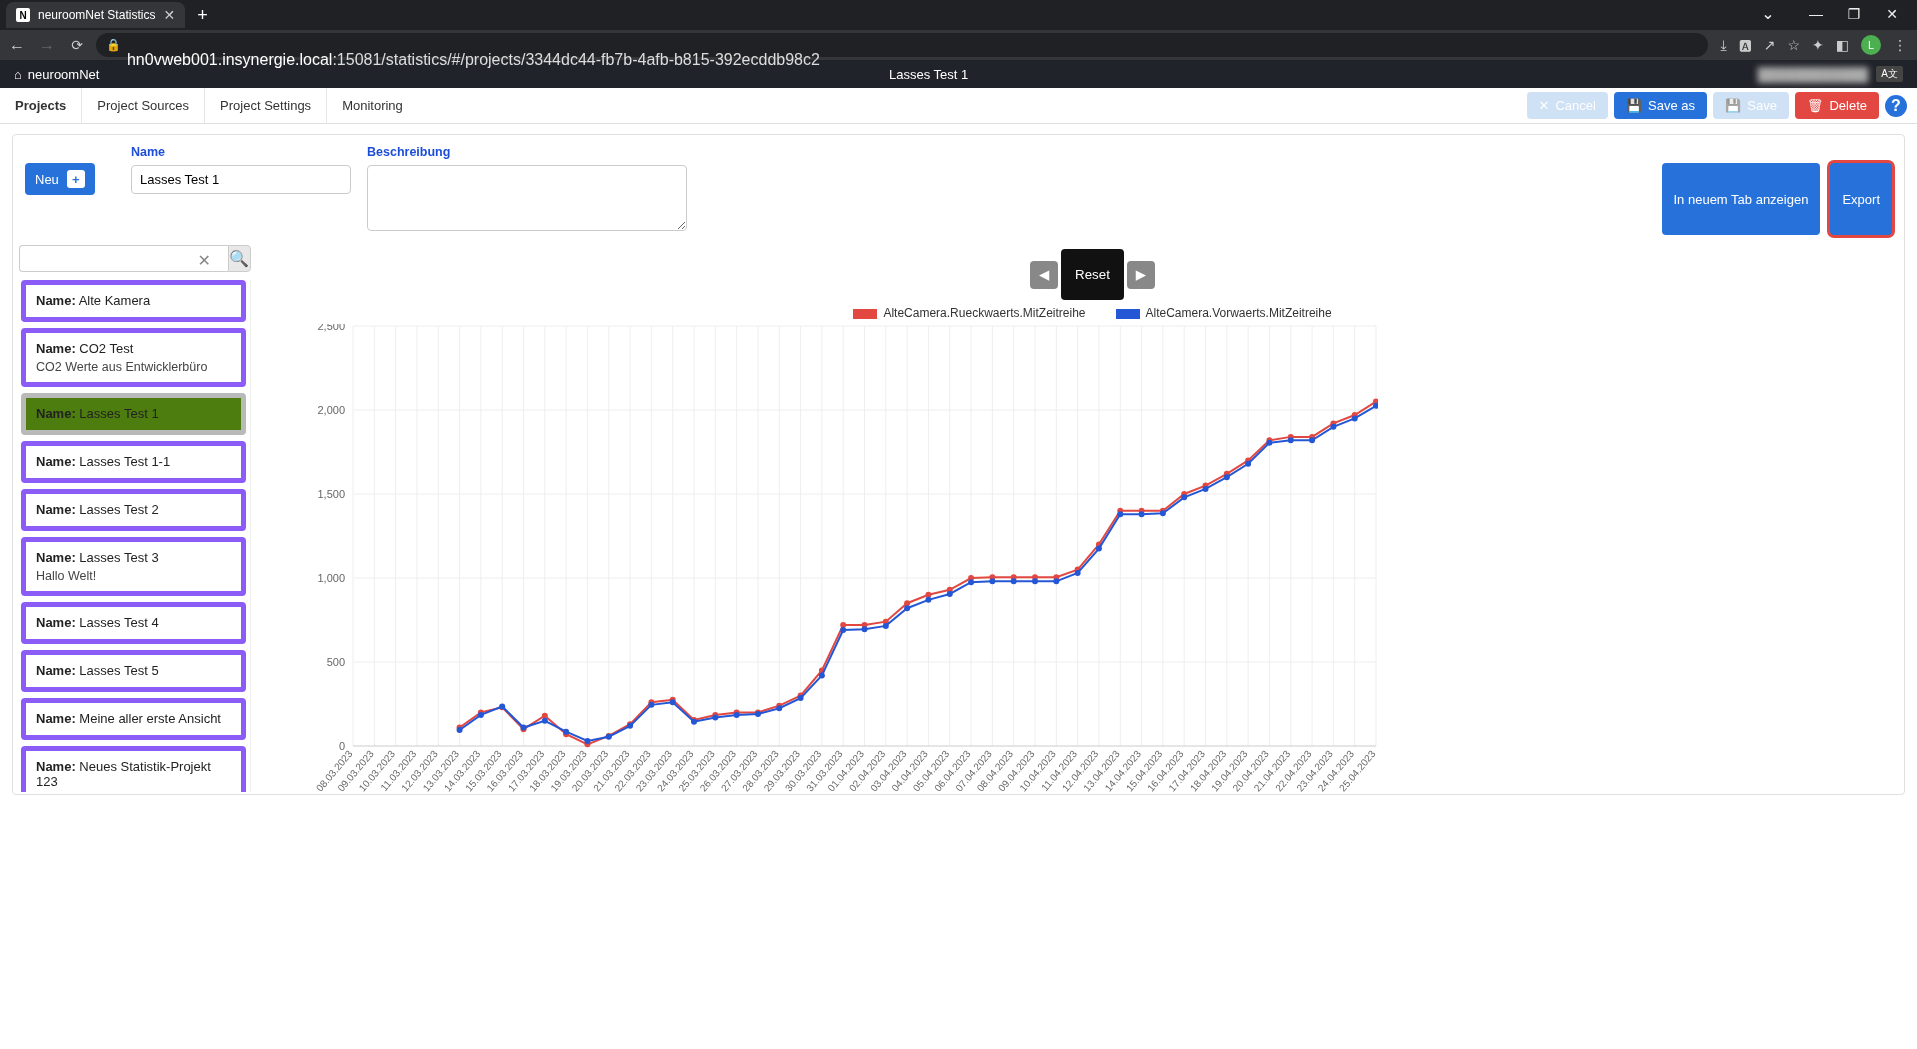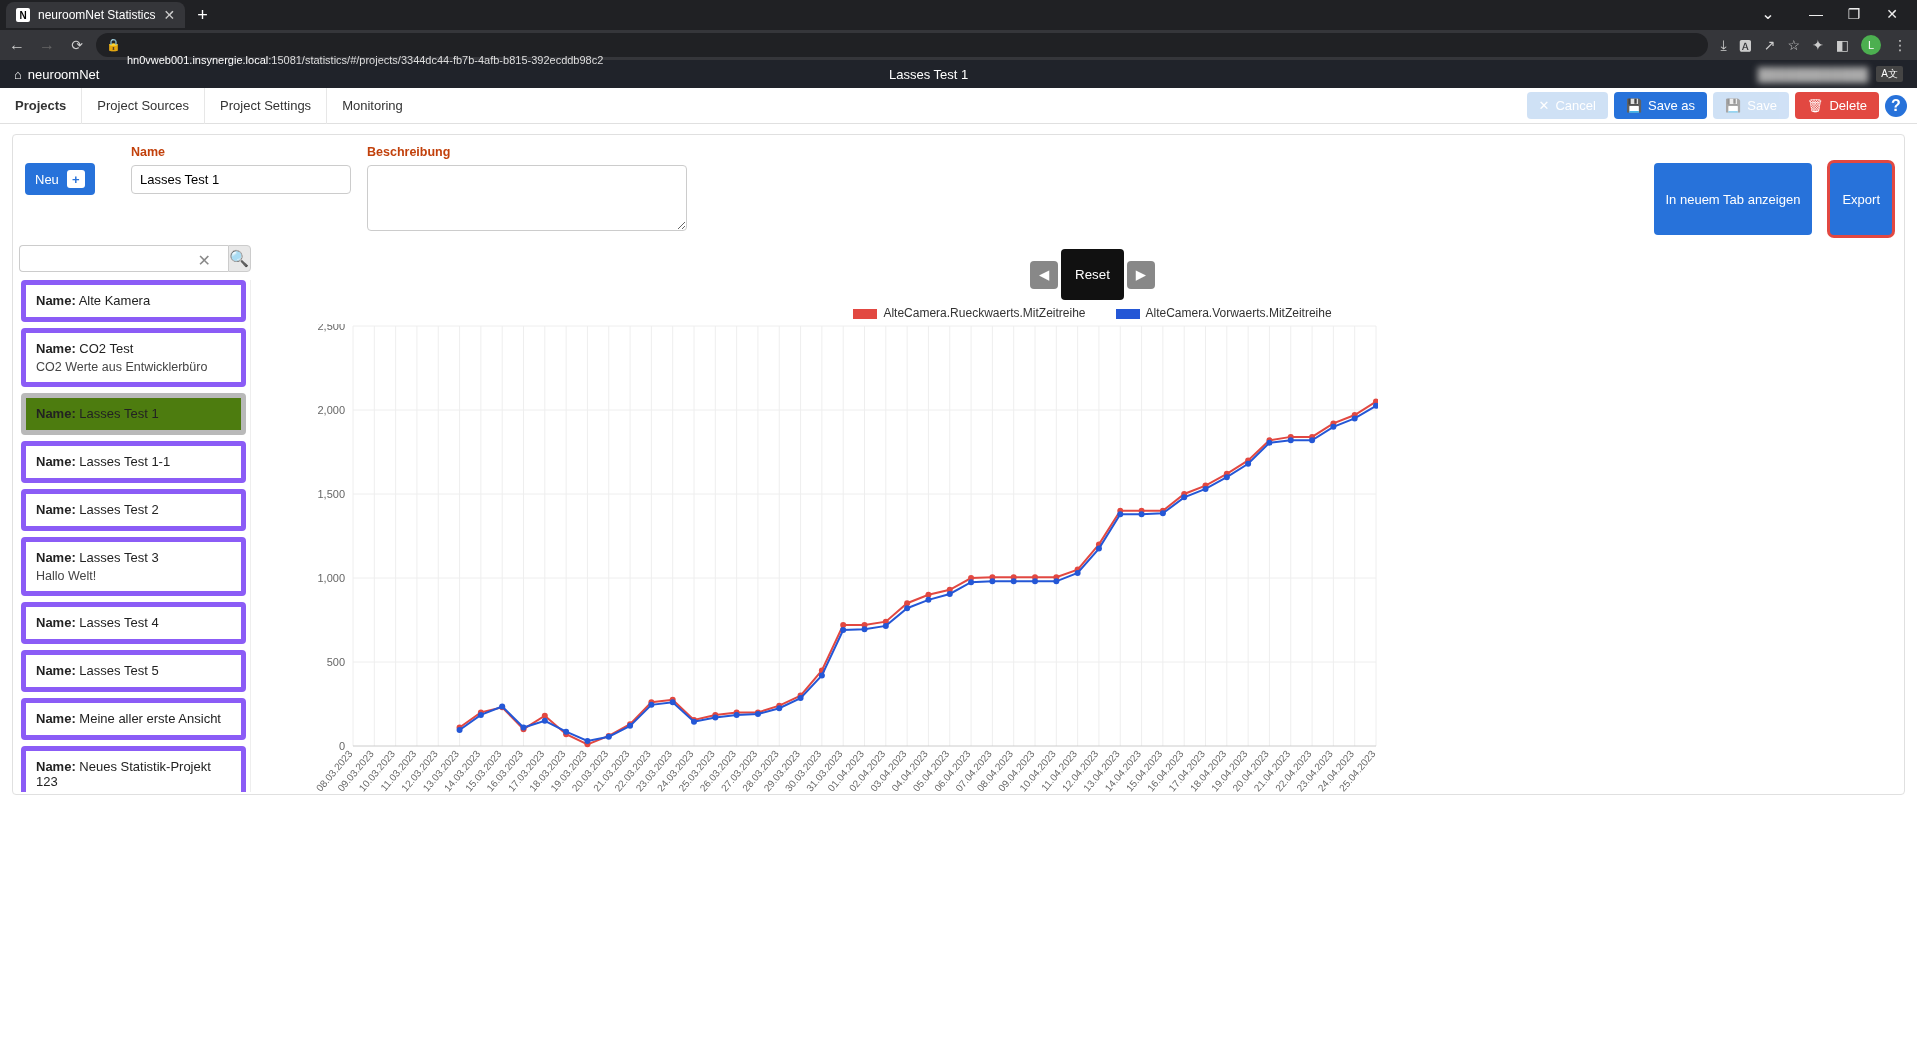--- a/index.html
+++ b/index.html
@@ -14,21 +14,21 @@
   .tab .close { color: #ccc; font-size: 14px; }
   .newtab { color: #fff; margin-left: 12px; font-size: 18px; }
   .window-controls { position: absolute; top: 4px; right: 8px; display: flex; align-items: center; gap: 4px; color: #eee; }
   .window-controls span { width: 34px; text-align: center; font-size: 14px; }
   .window-controls .chevron { margin-right: 10px; font-size: 16px; }
   .addrbar { height: 30px; display: flex; align-items: center; background: #35363a; padding: 0 6px; gap: 8px; color: #ccc; font-size: 13px; }
   .addrbar .navbtn { width: 22px; text-align: center; font-size: 16px; }
   .addrbar .refresh { width: 22px; text-align: center; font-size: 14px; }
   .omnibox { flex: 1; background: #202124; height: 24px; border-radius: 12px; display: flex; align-items: center; padding: 0 10px; gap: 6px; }
   .omnibox .lock { font-size: 12px; }
-  .omnibox .url { color: #ddd; font-size: 11px; margin-top: 30px; }
+  .omnibox .url { color: #ddd; font-size: 16px; margin-top: 30px; }
   .omnibox .url .host { color: #fff; }
   .addrbar-icons { display: flex; align-items: center; gap: 12px; padding: 0 4px; }
   .addrbar-icons span { font-size: 14px; }
   .addrbar-icons .avatar { width: 20px; height: 20px; border-radius: 50%; background: #4caf50; color: #fff; display: inline-flex; align-items: center; justify-content: center; font-size: 11px; }
 
   
   .app-header { background: #20232a; color: #fff; height: 28px; display: flex; align-items: center; justify-content: space-between; padding: 0 14px; font-size: 13px; }
   .app-header .home { display: flex; align-items: center; gap: 6px; cursor: pointer; }
   .app-header .right { display: flex; align-items: center; gap: 8px; }
   .app-header .badge { background: #444; color: #fff; font-size: 10px; padding: 1px 5px; border-radius: 2px; }
@@ -47,21 +47,21 @@
   .help { width: 22px; height: 22px; border-radius: 50%; background: #2772da; color: #fff; display: inline-flex; align-items: center; justify-content: center; font-weight: bold; }
 
   
   .page { padding: 10px 12px 12px 12px; }
   .card { border: 1px solid #e0e0e0; border-radius: 4px; background: #fff; }
   .card-inner { display: flex; flex-direction: column; }
 
   
   .form-row { display: flex; gap: 16px; padding: 10px 12px 10px 12px; }
   .form-row .neu-col { width: 90px; }
-  .form-row .label { font-size: 12.5px; font-weight: bold; margin-bottom: 6px; color: #c2410c; }
+  .form-row .label { font-size: 12.5px; font-weight: bold; margin-bottom: 6px; color: #1d4ed8; }
   .btn-neu { background: #2772da; color: #fff; display: inline-flex; align-items: center; gap: 8px; padding: 7px 10px; border-radius: 4px; font-size: 13px; border: none; }
   .btn-neu .plus-box { width: 18px; height: 18px; background: #fff; color: #2772da; border-radius: 3px; display: inline-flex; align-items: center; justify-content: center; font-weight: bold; }
   .input-text { border: 1px solid #ccc; border-radius: 4px; padding: 6px 8px; font-size: 13px; width: 220px; }
   .textarea { border: 1px solid #ccc; border-radius: 4px; padding: 6px 8px; font-size: 13px; width: 320px; height: 66px; resize: both; }
   .form-row .spacer { flex: 1; }
   .btn.highlight { box-shadow: 0 0 0 3px #e24841; }
 
   
   .content { display: flex; gap: 12px; padding: 0 6px; }
 
@@ -201,21 +201,21 @@
       </div>
       <div>
         <div class="label">Name</div>
         <input class="input-text" value="Lasses Test 1" style="">
       </div>
       <div>
         <div class="label">Beschreibung</div>
         <textarea class="textarea" value="" style=""></textarea>
       </div>
       <div class="spacer"></div>
-      <div style="padding-top:18px; display:flex; gap:18px;">
+      <div style="padding-top:18px; display:flex; gap:10px;">
         <button class="btn btn-blue">
           <span>In neuem Tab anzeigen</span>
         </button>
         <button class="btn btn-blue highlight">
           <span>Export</span>
         </button>
       </div>
     </div>
 
     <div class="content">

